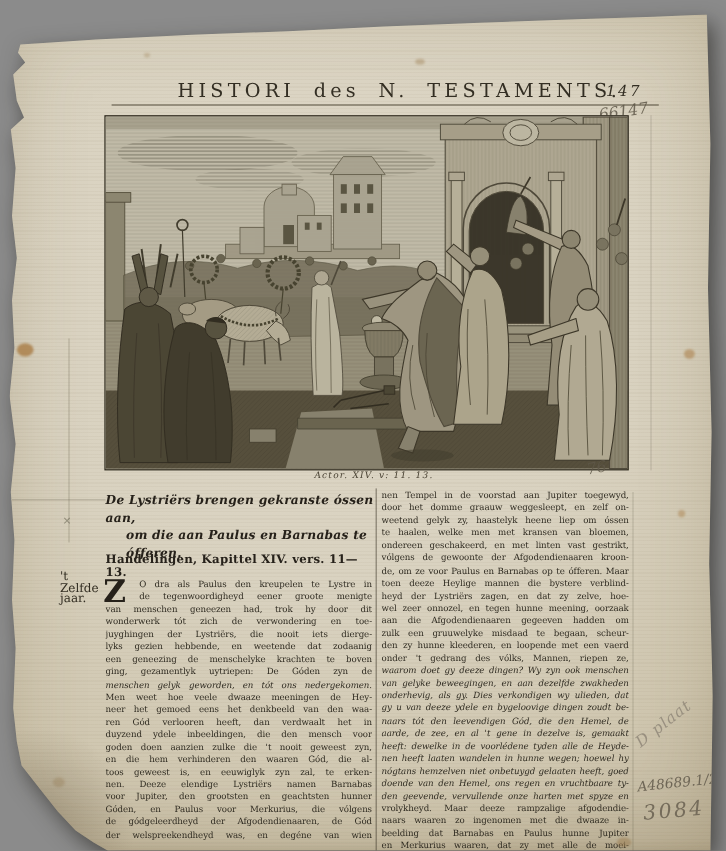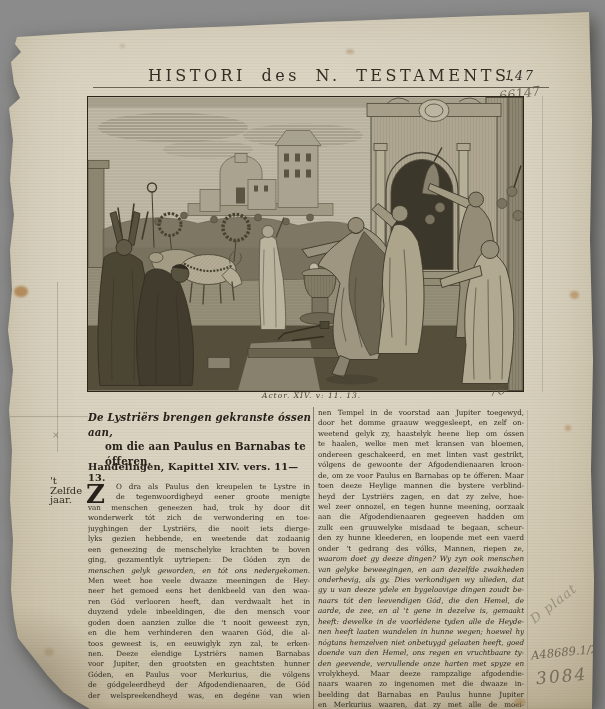--- a/index.html
+++ b/index.html
@@ -22,21 +22,21 @@
   .hw { font-style:italic; color:#5f5849; }
   .hw-folio { left:499px; top:86px; font-size:13px; transform:rotate(-8deg); opacity:.85; }
   
   .plate { left:87px; top:96px; width:437px; height:296px; border:1.5px solid #2b2619; background:#c6c0ae; }
   .plate svg { display:block; width:100%; height:100%; }
   .plate-ref { left:262px; top:391px; font-size:7.5px; font-style:italic; color:#4a4334; letter-spacing:1px; }
   .hw-plateno { left:489px; top:383px; font-size:13px; transform:rotate(-10deg); opacity:.8; }
   
   .caption { left:88px; top:410px; width:224px; color:#26211a; }
   .caption .c1 { font-size:10.2px; font-weight:bold; font-style:italic; line-height:14.5px; letter-spacing:.2px; }
-  .caption .c2, .caption .c3 { font-size:10.2px; font-weight:bold; line-height:14.5px; padding-left:17px; letter-spacing:.2px; }
+  .caption .c2, .caption .c3 { font-size:10.2px; font-weight:bold; font-style:italic; line-height:14.5px; padding-left:17px; letter-spacing:.2px; }
   .scripture { left:88px; top:461px; width:224px; font-size:9.8px; color:#26211a; letter-spacing:.2px;font-weight:bold; }
   .margin-note { left:50px; top:476px; width:38px; font-size:10px; line-height:9.5px; color:#332e23; }
   
   .dropcap { left:86px; top:483px; font-size:26px; line-height:22px; color:#26211a; font-weight:bold; }
   .col { color:#2e2a20; }
   .col-left  { left:88px; top:482px; width:222px; }
   .col-right { left:318px; top:408px; width:206px; }
   .tl { width:100%; height:10.45px; line-height:10.45px; font-size:7.2px; text-align:justify; text-align-last:justify; overflow:hidden; white-space:nowrap; letter-spacing:-.05px; }
   .tl.it { font-style:italic; }
   .col-left .tl:nth-child(1), .col-left .tl:nth-child(2) { padding-left:28px; }

